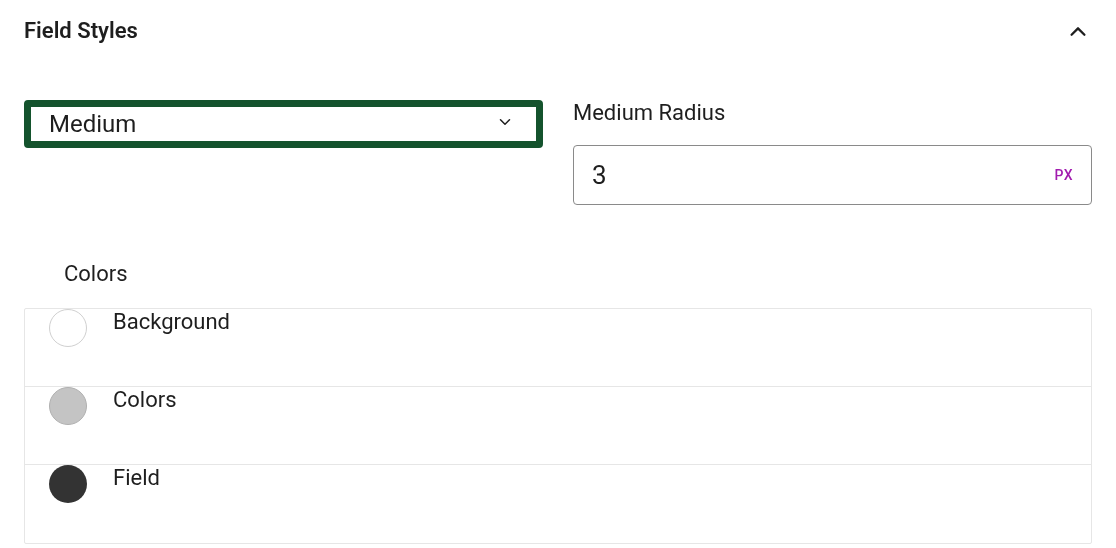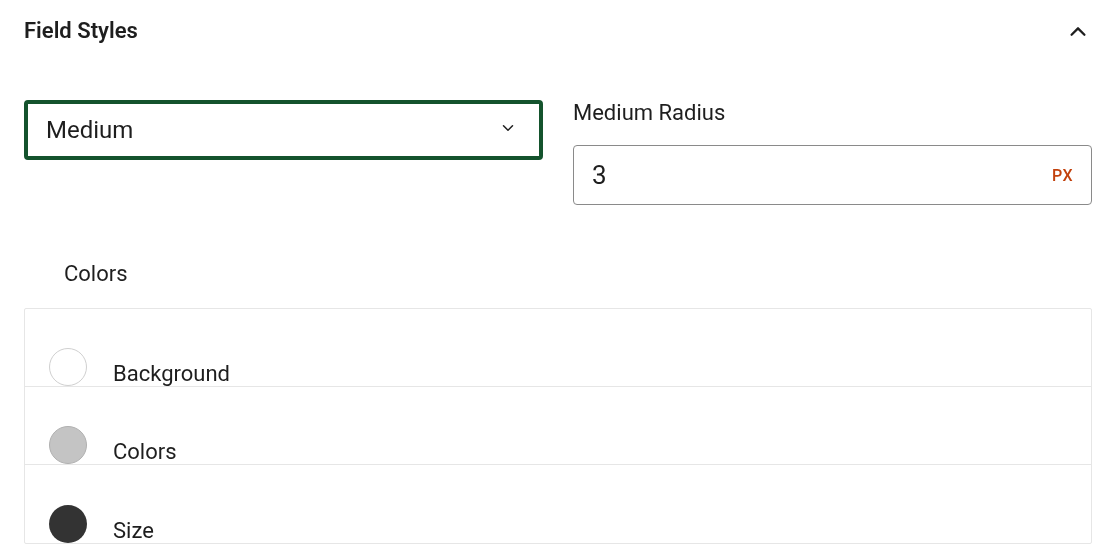--- a/index.html
+++ b/index.html
@@ -42,23 +42,23 @@
       flex-direction: column;
     }
     .field-label {
       font-size: 22px;
       font-weight: 400;
       color: #1e1e1e;
       margin-bottom: 20px;
     }
     .select-wrap {
       position: relative;
-      border: 4px solid #14532d;
+      border: 7px solid #14532d;
       border-radius: 4px;
-      height: 60px;
+      height: 48px;
       display: flex;
       align-items: center;
       padding: 0 18px;
       background: #fff;
       cursor: pointer;
     }
     .select-value {
       font-size: 24px;
       font-weight: 400;
       color: #1e1e1e;
@@ -86,39 +86,39 @@
       font-size: 26px;
       font-weight: 400;
       color: #1e1e1e;
       flex: 1;
       border: none;
       outline: none;
       background: transparent;
       font-family: inherit;
     }
     .unit {
-      font-size: 16px;
+      font-size: 14px;
       font-weight: 500;
       letter-spacing: 0.5px;
-      color: #c2410c;
+      color: #a21caf;
     }
     .colors-label {
       font-size: 22px;
       font-weight: 400;
       color: #1e1e1e;
       margin-bottom: 22px;
       margin-left: 40px;
     }
     .color-list {
       border: 1px solid #e6e6e6;
       border-radius: 2px;
     }
     .color-row {
       display: flex;
-      align-items: flex-end;
+      align-items: flex-start;
       height: 78px;
       padding: 0 24px;
       cursor: pointer;
       border-bottom: 1px solid #e6e6e6;
     }
     .color-row:last-child { border-bottom: none; }
     .swatch {
       width: 38px;
       height: 38px;
       border-radius: 50%;
@@ -181,15 +181,15 @@
   <div class="color-row">
     <div class="swatch swatch-white"></div>
     <div class="color-label">Background</div>
   </div>
   <div class="color-row">
     <div class="swatch swatch-gray"></div>
     <div class="color-label">Colors</div>
   </div>
   <div class="color-row">
     <div class="swatch swatch-dark"></div>
-    <div class="color-label">Size</div>
+    <div class="color-label">Field</div>
   </div>
 </div>
 
 </body></html>

